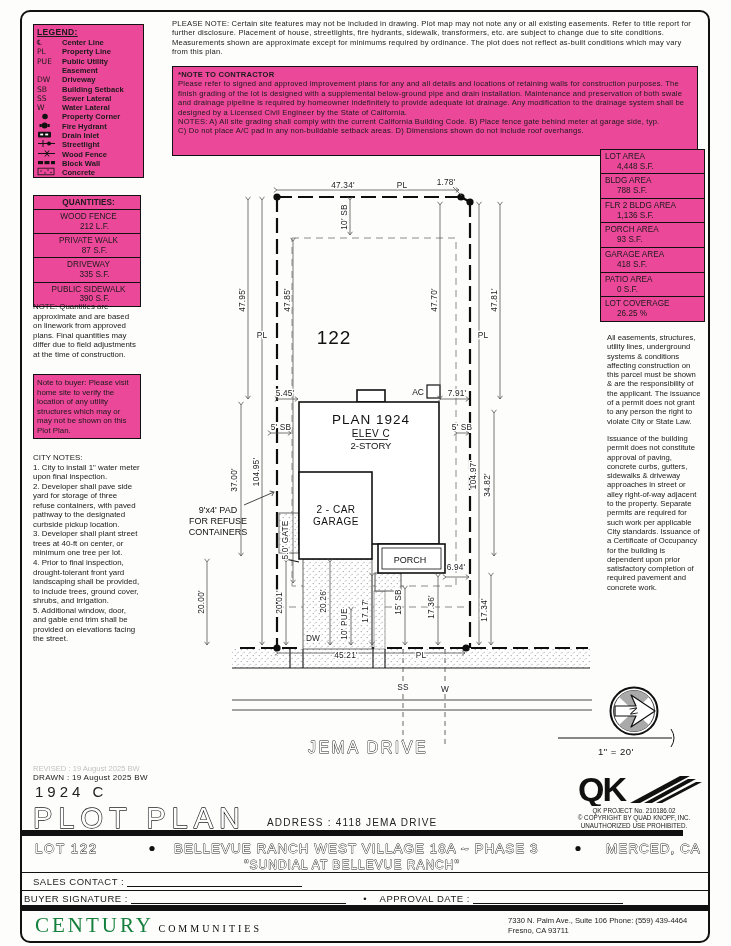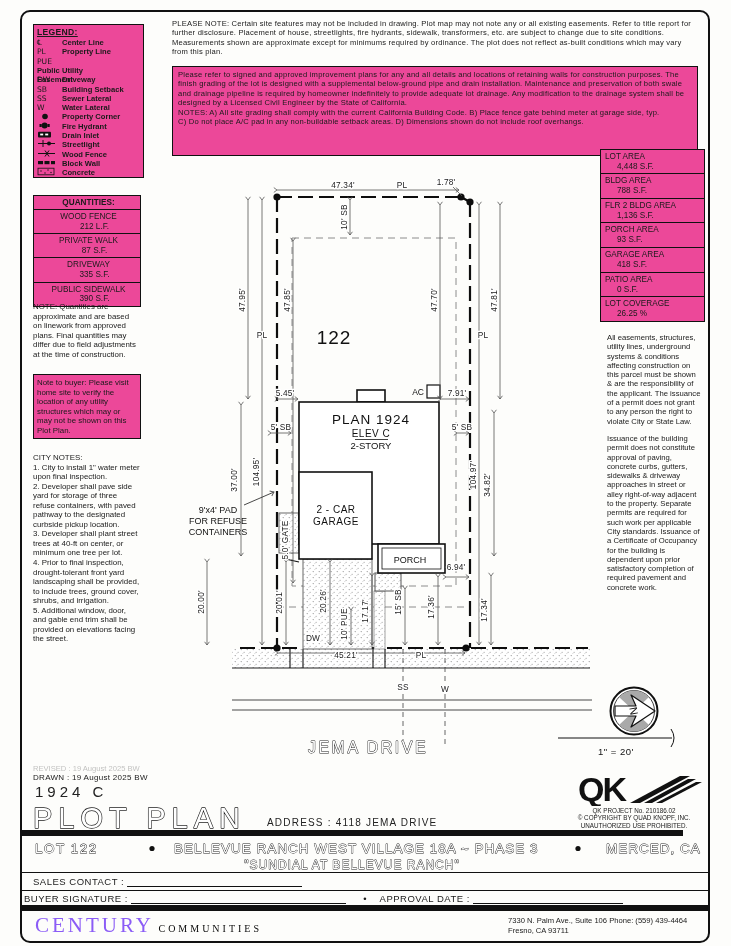--- a/index.html
+++ b/index.html
@@ -9,21 +9,21 @@
   .sheet-border{left:20px;top:10px;width:686px;height:929px;border:2.5px solid #111;border-radius:10px;}
   .box{border:1.4px solid #111;background:#ec4899;}
   .small{font-size:7.6px;line-height:9.4px;letter-spacing:.2px;}
   .note-body{white-space:pre-line;}
   
   .legend{left:33px;top:24px;width:103px;height:148px;padding:2px 3px;}
   .legend-title{font-size:8.6px;font-weight:bold;text-decoration:underline;margin-bottom:1px;letter-spacing:.3px;}
   .lrow{display:flex;align-items:center;height:9.3px;}
   .lsym{width:25px;font-size:7.6px;flex:none;font-family:"DejaVu Sans","Liberation Sans",sans-serif;}
   .llab{font-size:7.6px;white-space:pre-line;line-height:9.2px;font-weight:bold;}
-  .lrow.tall{height:18.6px;align-items:flex-start;flex-direction:column;}
+  .lrow.tall{height:18.6px;align-items:flex-start;}
   
   .qbox{width:103px;padding:2px 0 2px 3px;margin-top:-1.4px;font-size:8.2px;line-height:9.8px;}
   .qval{padding-left:12px;}
   .abox{width:99px;padding:2px 0 2px 4px;margin-top:-1.4px;font-size:8.2px;line-height:10px;}
   
   .bar{background:#111;}
   .uline{display:inline-block;border-bottom:1.1px solid #111;height:10px;vertical-align:bottom;}
   svg text{font-family:"Liberation Sans",sans-serif;}
   .dt{font-size:8.3px;fill:#222;letter-spacing:.2px;}
   .halo{paint-order:stroke;stroke:#fff;stroke-width:2.6px;stroke-linejoin:round;}
@@ -121,20 +121,21 @@
             <circle cx="8" cy="6" r="0.7" fill="#111"></circle>
             <circle cx="11" cy="3" r="0.7" fill="#111"></circle>
             <circle cx="14" cy="5.5" r="0.7" fill="#111"></circle>
           </svg></span>
         <span class="llab">Concrete</span>
       </div>
   </div>
 
   <div class="abs small" style="left:172px;top:19px;width:526px;">PLEASE NOTE:  Certain site features may not be included in drawing. Plot map may not note any or all existing easements. Refer to title report for further disclosure. Placement of house, streetlights, fire hydrants, sidewalk, transformers, etc. are subject to change due to site conditions. Measurements shown are approximate except for minimums required by ordinance. The plot does not reflect as-built conditions which may vary from this plan.</div>
   <div class="abs box small" style="left:172px;top:66px;width:514px;height:82px;padding:3px 5px;">
+    <div style="font-weight:bold;">*NOTE TO CONTRACTOR</div>
     <div class="note-body">Please refer to signed and approved improvement plans for any and all details and locations of retaining walls for construction purposes. The finish grading of the lot is designed with a supplemental below-ground pipe and drain installation. Maintenance and preservation of both swale and drainage pipeline is required by homeowner indefinitely to provide adequate lot drainage. Any modification to the drainage system shall be designed by a Licensed Civil Engineer by the State of California.
 NOTES:  A) All site grading shall comply with the current California Building Code.  B) Place fence gate behind meter at garage side, typ.
 C) Do not place A/C pad in any non-buildable setback areas.  D) Dimensions shown do not include roof overhangs.</div>
   </div>
 
   <div class="abs" style="left:33px;top:196px;text-align:center;">
     <div class="box qbox" style="font-weight:bold;">QUANTITIES:</div>
     <div class="box qbox">
         <div>WOOD FENCE</div>
         <div class="qval">212 L.F.</div>
@@ -405,21 +406,21 @@
     <span>BUYER SIGNATURE :</span>
     <span class="uline" style="width:215px;"></span>
     <span style="margin:0 10px 0 14px;">•</span>
     <span>APPROVAL DATE :</span>
     <span class="uline" style="width:150px;"></span>
   </div>
 
   <div class="abs bar" style="left:22px;top:905px;width:686px;height:6px;"></div>
 
   <div class="abs" style="left:35px;top:913px;">
-    <span style="font-family:'Liberation Serif',serif;font-size:21px;letter-spacing:3px;color:#8b5cf6;">CENTURY</span>
+    <span style="font-family:'Liberation Serif',serif;font-size:21px;letter-spacing:3px;color:#15803d;">CENTURY</span>
     <span style="font-family:'Liberation Serif',serif;font-size:10px;letter-spacing:3px;color:#0a0a0a;">COMMUNITIES</span>
   </div>
   <div class="abs" style="left:508px;top:916px;width:200px;font-size:7.6px;line-height:9.6px;">
     <div>7330 N. Palm Ave., Suite 106   Phone:  (559) 439-4464</div>
     <div>Fresno, CA  93711</div>
   </div>
 
 </div>
 
 </body></html>

